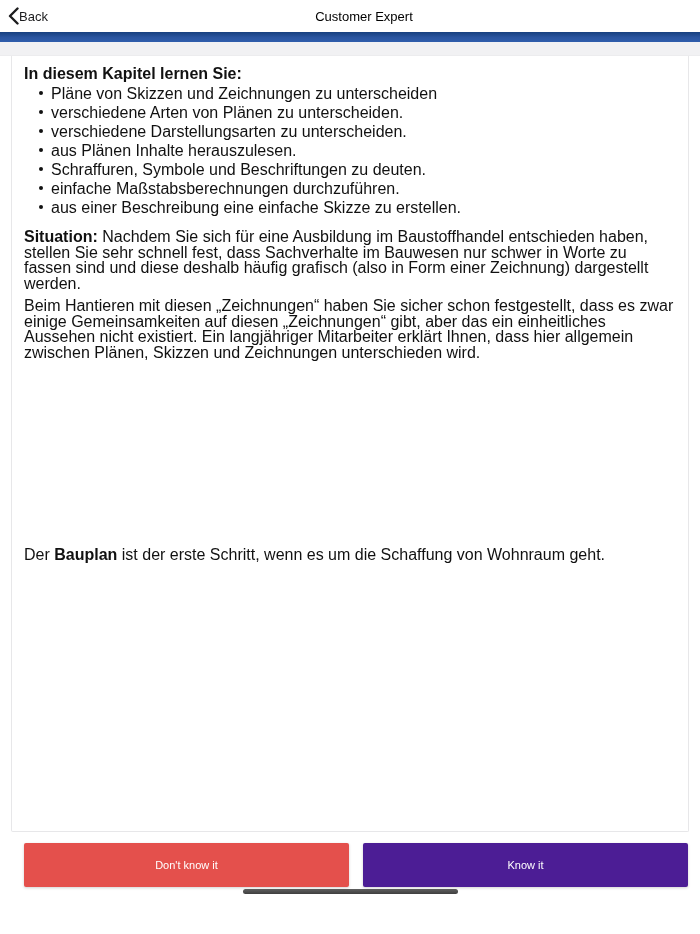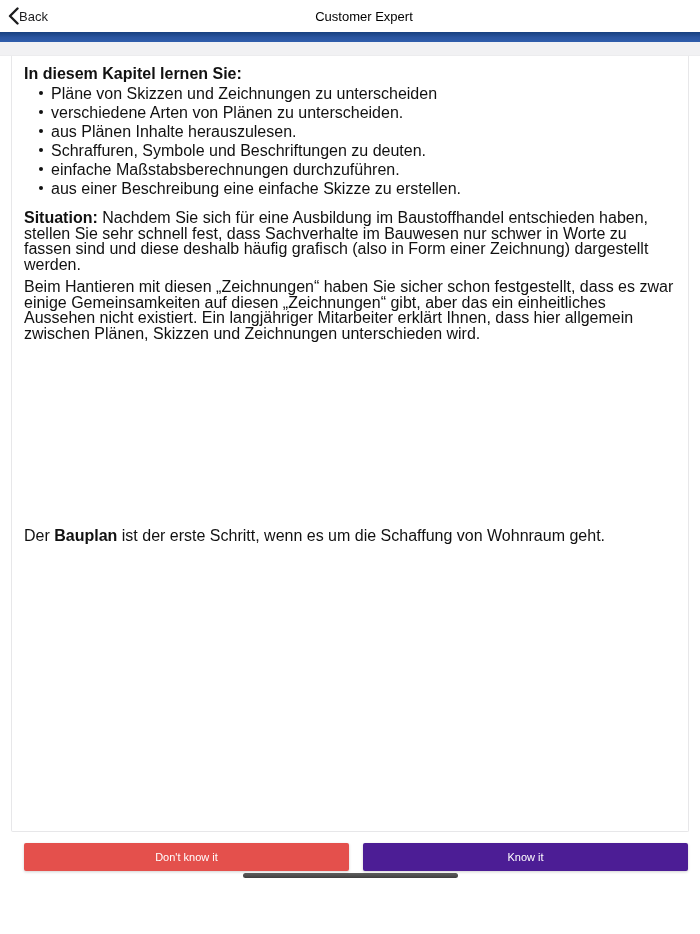--- a/index.html
+++ b/index.html
@@ -116,21 +116,21 @@
   .para-situation { margin-top: 15px; }
   .para-handling { margin-top: 7px; }
   .para-bauplan { margin-top: 0; }
   .spacer-blank { height: 187px; }
   b, .bold { font-weight: bold; }
   
   .actions {
     margin: 11px 12px 0 24px;
     display: flex;
     gap: 14px;
-    height: 28px;
+    height: 44px;
   }
   .action-btn {
     flex: 1;
     border: none;
     border-radius: 2px;
     color: #ffffff;
     font-size: 11px;
     font-family: "Liberation Sans", sans-serif;
     cursor: pointer;
     box-shadow: 0 1px 3px rgba(0,0,0,0.18);
@@ -164,20 +164,21 @@
 <div class="blue-bar"></div>
 
 <div class="gray-strip"></div>
 
 <div class="card">
   <div class="card-body">
     <div class="intro">In diesem Kapitel lernen Sie:</div>
     <ul class="objectives">
       <li>Pläne von Skizzen und Zeichnungen zu unterscheiden</li>
       <li>verschiedene Arten von Plänen zu unterscheiden.</li>
+      <li>verschiedene Darstellungsarten zu unterscheiden.</li>
       <li>aus Plänen Inhalte herauszulesen.</li>
       <li>Schraffuren, Symbole und Beschriftungen zu deuten.</li>
       <li>einfache Maßstabsberechnungen durchzuführen.</li>
       <li>aus einer Beschreibung eine einfache Skizze zu erstellen.</li>
     </ul>
     <p class="para para-situation"><b>Situation:</b><span> Nachdem Sie sich für eine Ausbildung im Baustoffhandel entschieden haben, stellen Sie sehr schnell fest, dass Sachverhalte im Bauwesen nur schwer in Worte zu fassen sind und diese deshalb häufig grafisch (also in Form einer Zeichnung) dargestellt werden.</span></p>
     <p class="para para-handling">Beim Hantieren mit diesen „Zeichnungen“ haben Sie sicher schon festgestellt, dass es zwar einige Gemeinsamkeiten auf diesen „Zeichnungen“ gibt, aber das ein einheitliches Aussehen nicht existiert. Ein langjähriger Mitarbeiter erklärt Ihnen, dass hier allgemein zwischen Plänen, Skizzen und Zeichnungen unterschieden wird.</p>
     <div class="spacer-blank"></div>
     <p class="para para-bauplan"><span>Der </span><b>Bauplan</b><span> ist der erste Schritt, wenn es um die Schaffung von Wohnraum geht.</span></p>
   </div>

